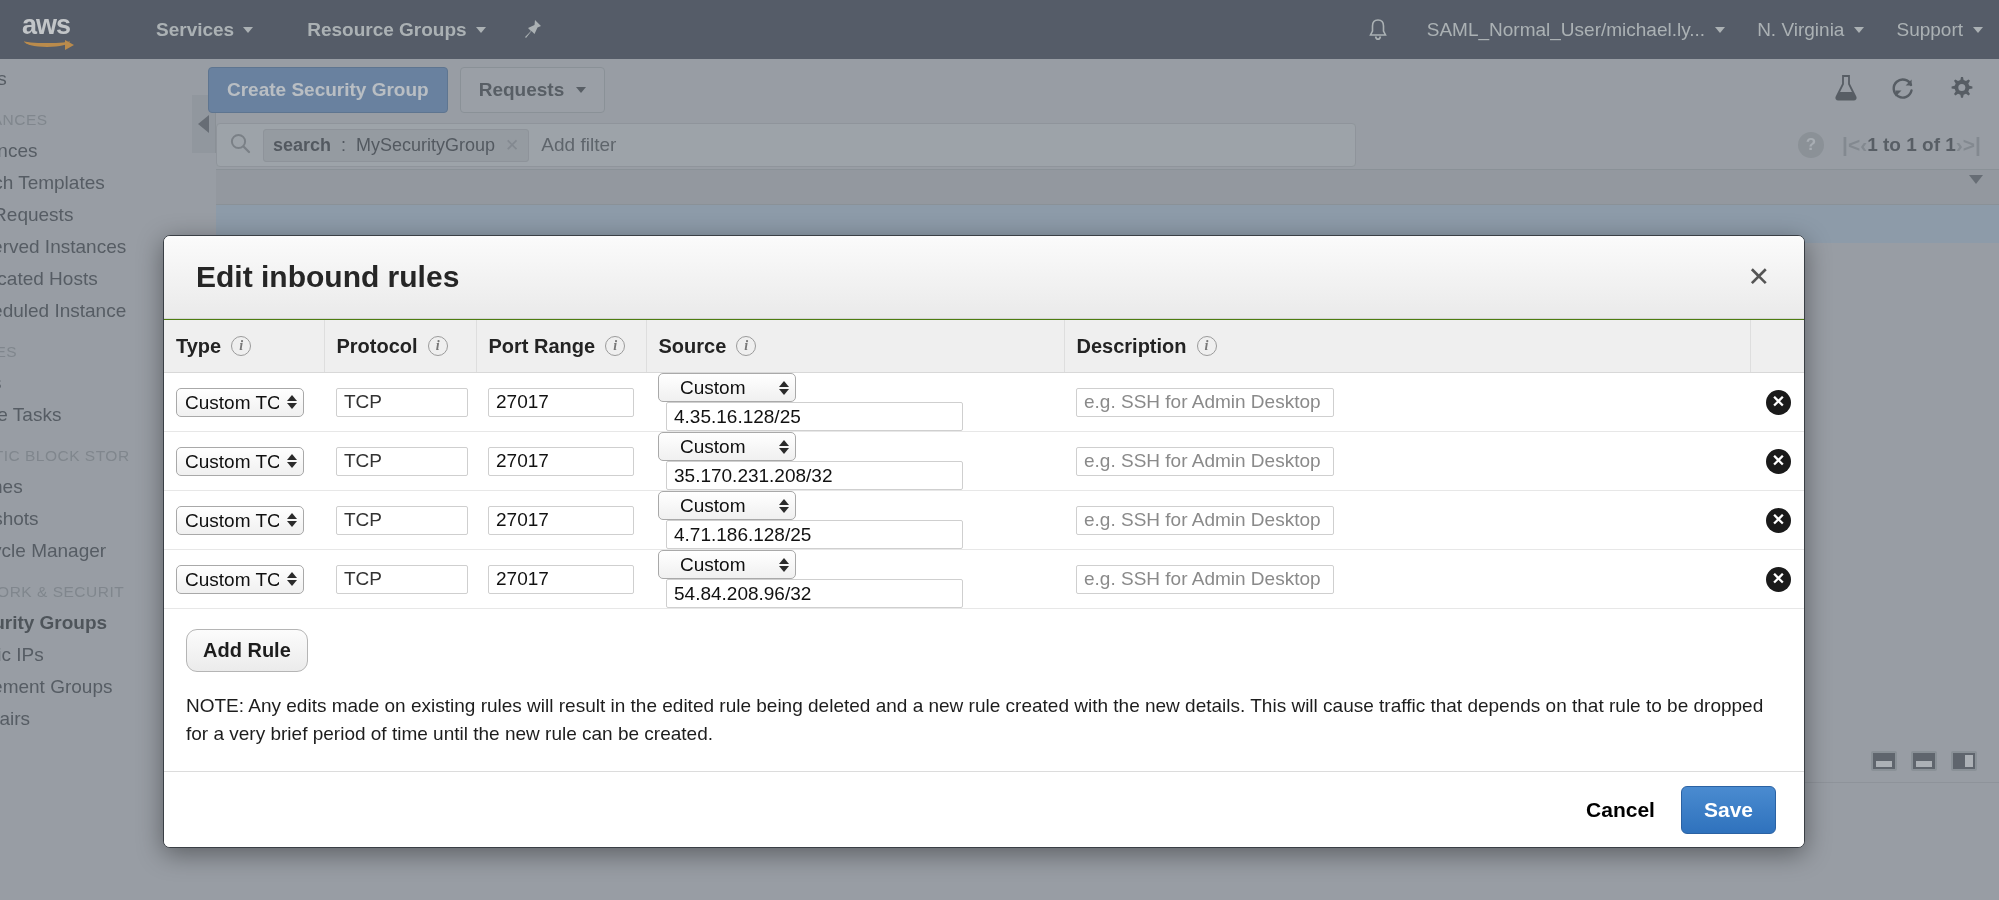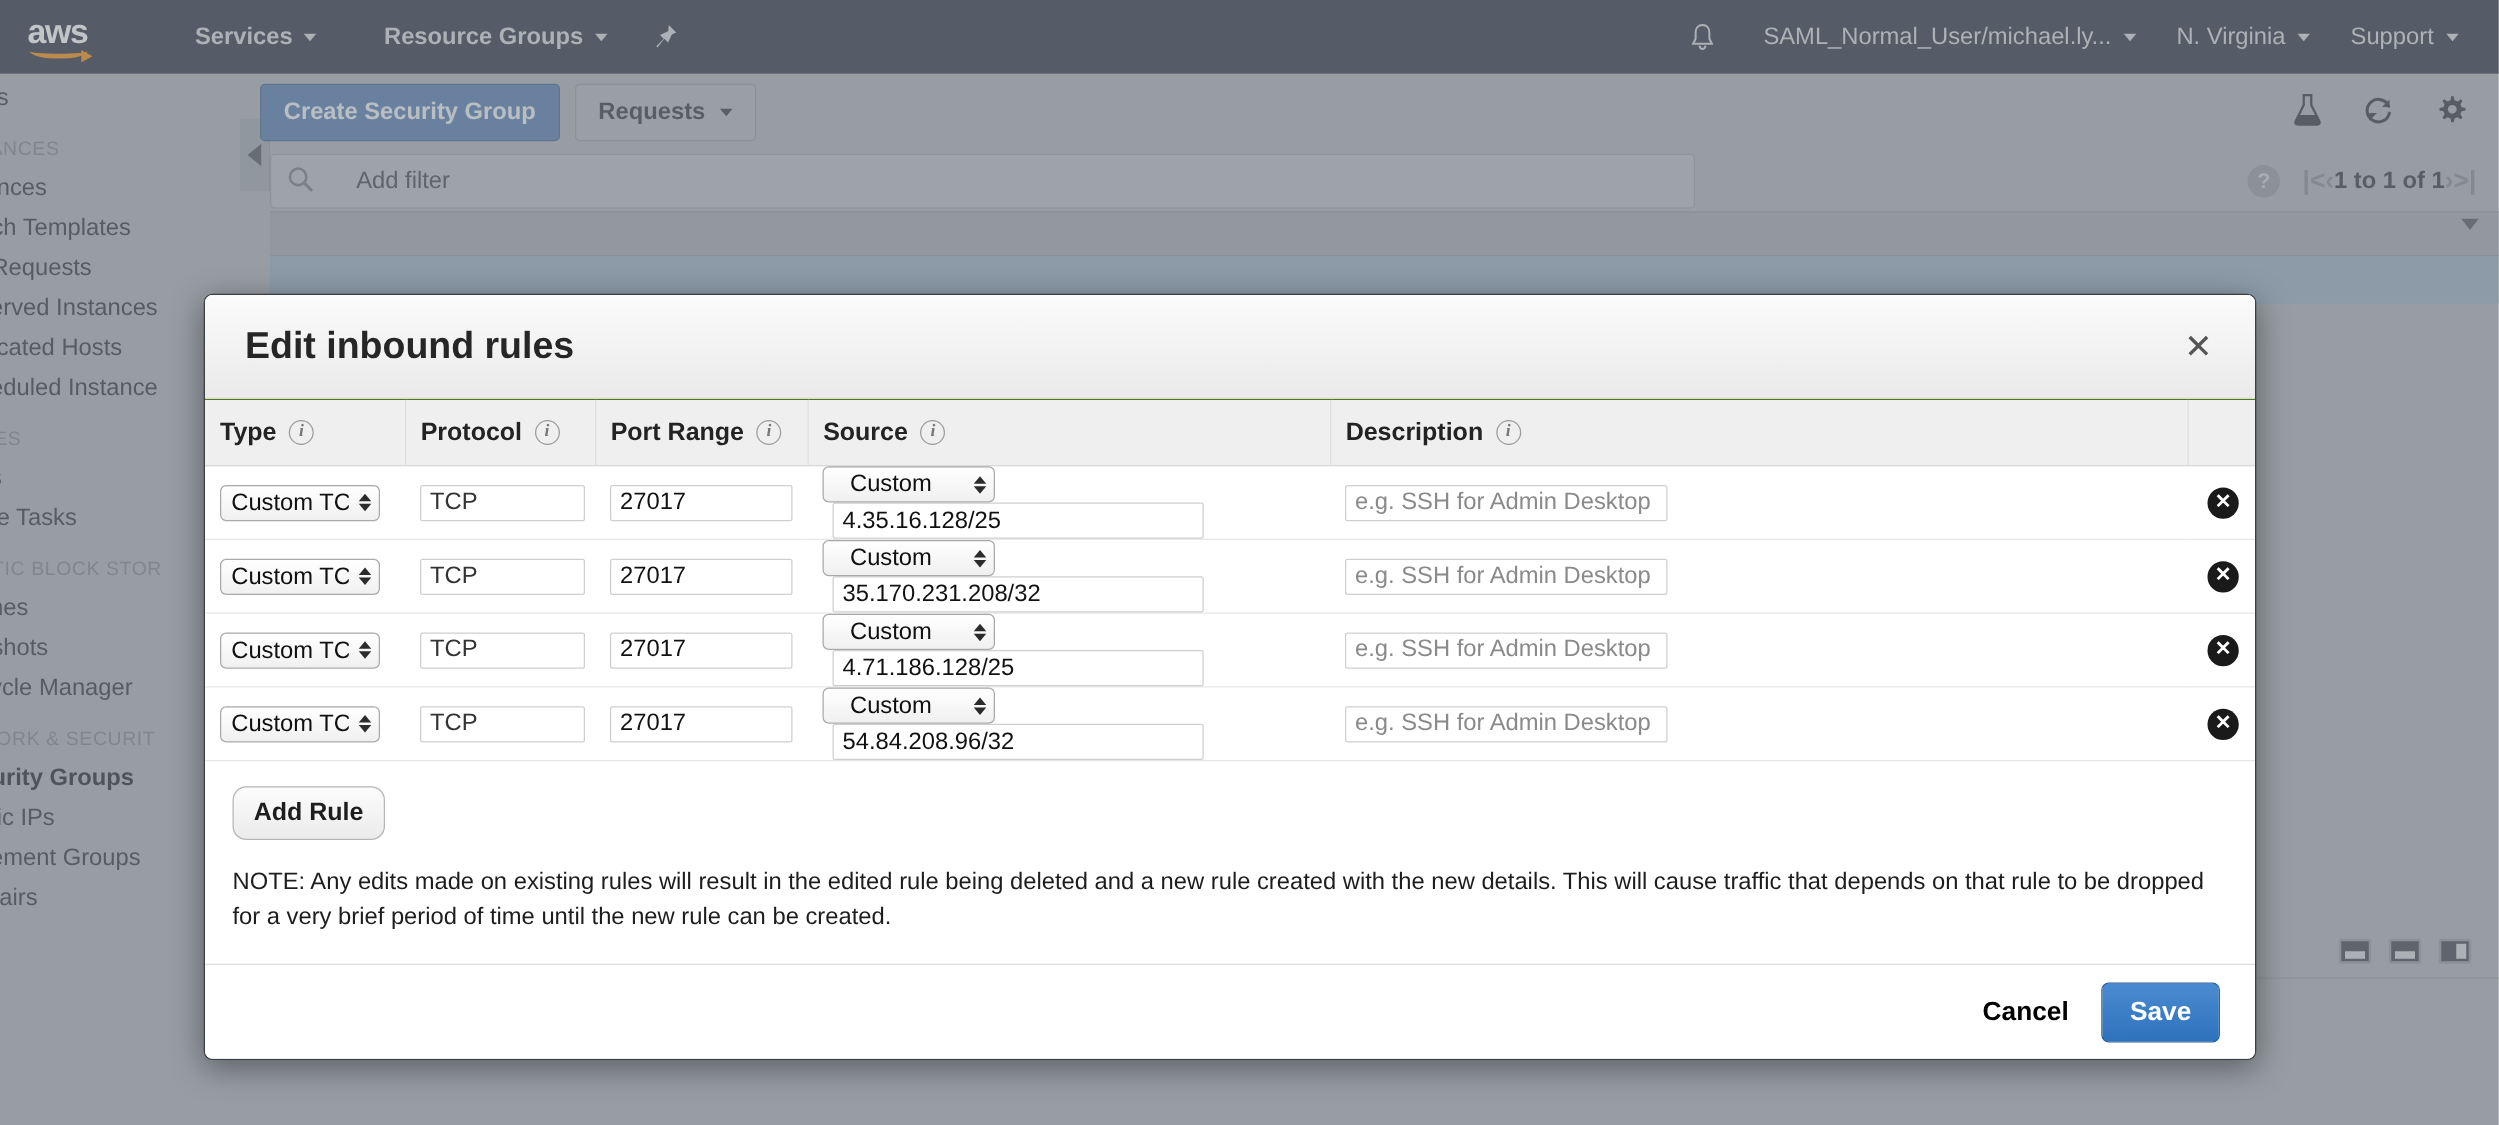--- a/index.html
+++ b/index.html
@@ -85,21 +85,20 @@
     color: #d5dbdb;
     font-size: 20px;
     display: flex; align-items: center;
     height: 59px; cursor: pointer;
   }
   #nav-right {
     margin-left: auto;
     display: flex;
     align-items: center;
     height: 59px;
-    padding-right: 16px;
   }
   #bell-icon {
     color: #d5dbdb;
     font-size: 23px;
     padding: 0 22px;
     cursor: pointer;
     display:flex; align-items:center; height:59px;
   }
   .nav-right-item {
     color: #d5dbdb;
@@ -250,21 +249,21 @@
   }
   .filter-token b { font-weight: bold; }
   .token-x {
     color: #8d9299;
     font-size: 17px;
     cursor: pointer;
   }
   #add-filter-text {
     font-size: 19px;
     color: #4a5057;
-    margin-left: 22px;
+    margin-left: 12px;
   }
   #help-circle {
     margin-left: auto;
     width: 26px; height: 26px;
     border-radius: 50%;
     background: #9ba0a6;
     color: #cfd4d9;
     font-size: 17px;
     font-weight: bold;
     display: flex; align-items: center; justify-content: center;
@@ -689,20 +688,26 @@
     </div>
   </div>
 
   <div id="filterbar">
     <div id="search-wrap">
       <span id="search-icon-svg">
         <svg width="22" height="22" viewBox="0 0 22 22" aria-hidden="true">
           <circle cx="9.5" cy="9.5" r="6.6" fill="none" stroke="#4a5057" stroke-width="2"></circle>
           <line x1="14.5" y1="14.5" x2="20" y2="20" stroke="#4a5057" stroke-width="2.3" stroke-linecap="round"></line>
         </svg>
+      </span>
+      <span class="filter-token">
+        <b>search</b>
+        <span>:</span>
+        <span>MySecurityGroup</span>
+        <span class="token-x">✕</span>
       </span>
       <span id="add-filter-text">Add filter</span>
     </div>
     <div id="help-circle">?</div>
     <div id="pager">
       <span class="pager-arrow">|&lt;</span>
       <span class="pager-arrow">‹</span>
       <span id="pager-count">1 to 1 of 1</span>
       <span class="pager-arrow">›</span>
       <span class="pager-arrow">&gt;|</span>

